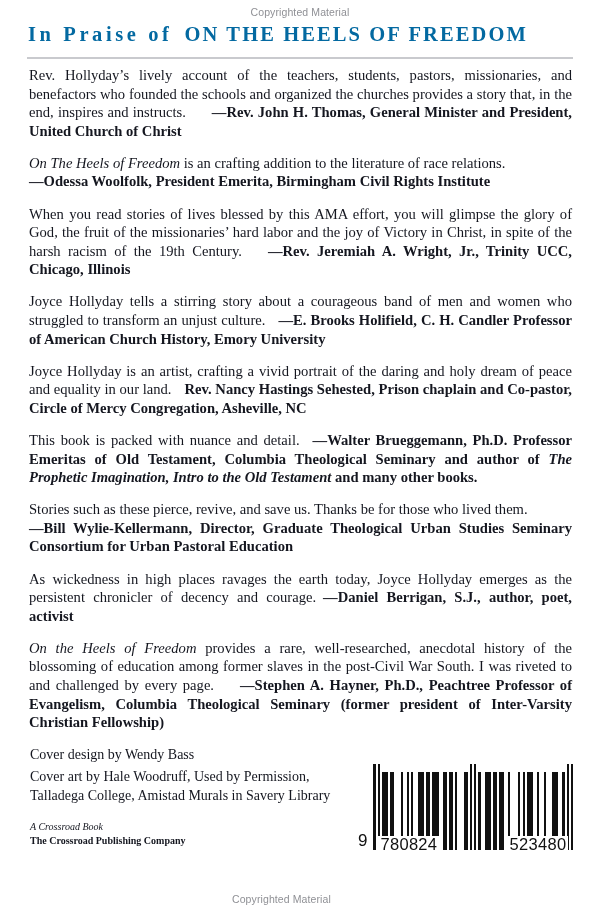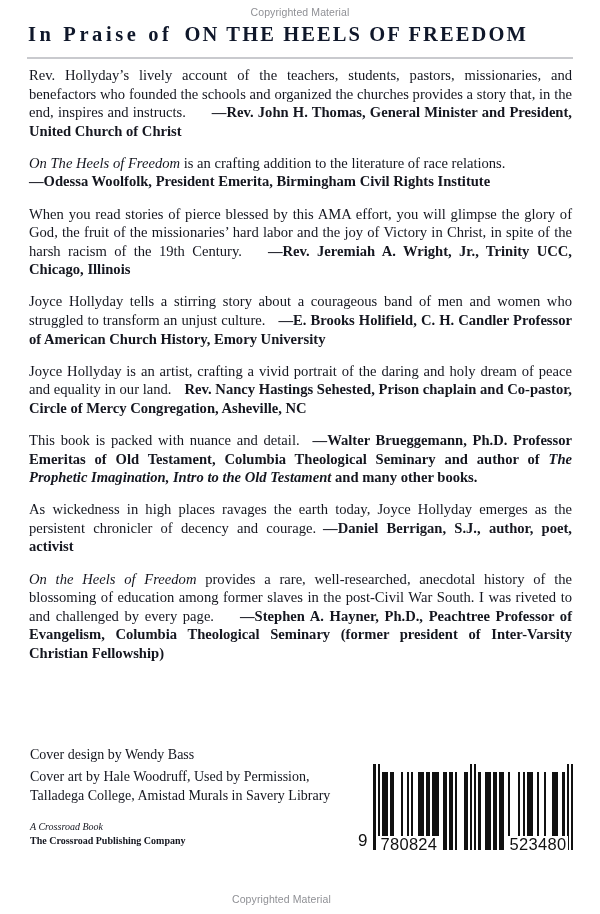--- a/index.html
+++ b/index.html
@@ -43,21 +43,21 @@
   }
 
   
   .header {
     position: absolute;
     top: 24px;
     left: 28px;
     width: 548px;
   }
   .header-line {
-    color: #0f172a;
+    color: #0369a1;
     font-weight: bold;
     font-size: 20.5px;
     white-space: nowrap;
     line-height: 1;
   }
   .praise-lead {
     letter-spacing: 3.6px;
   }
   .praise-title {
     letter-spacing: 2.1px;
@@ -208,35 +208,38 @@
 
     <p class="quote">
       <span>Rev. Hollyday’s lively account of the teachers, students, pastors, missionaries, and benefactors who founded the schools and organized the churches provides a story that, in the end, inspires and instructs.</span><span class="gap-wide"></span><span class="attr">—Rev. John H. Thomas, General  Minister and President, United Church of Christ</span>
     </p>
 
     <p class="quote">
       <span class="ital">On The Heels of Freedom</span><span> is an crafting addition to the literature of race relations.</span><br><span class="attr">—Odessa Woolfolk, President Emerita, Birmingham Civil Rights Institute</span>
     </p>
 
     <p class="quote">
-      <span>When you read stories of pierce blessed by this AMA effort, you will glimpse the glory of God, the fruit of the missionaries’ hard labor and the joy of Victory in Christ, in spite of the harsh racism of the 19th Century.</span><span class="gap-wide"></span><span class="attr">—Rev. Jeremiah A. Wright, Jr., Trinity UCC, Chicago, Illinois</span>
+      <span>When you read stories of lives blessed by this AMA effort, you will glimpse the glory of God, the fruit of the missionaries’ hard labor and the joy of Victory in Christ, in spite of the harsh racism of the 19th Century.</span><span class="gap-wide"></span><span class="attr">—Rev. Jeremiah A. Wright, Jr., Trinity UCC, Chicago, Illinois</span>
     </p>
 
     <p class="quote">
       <span>Joyce Hollyday tells a stirring story about a courageous band of men and women who struggled to transform an unjust culture.</span><span class="gap-mid"></span><span class="attr">—E. Brooks Holifield, C. H. Candler Professor of American Church History, Emory University</span>
     </p>
 
     <p class="quote">
       <span>Joyce Hollyday is an artist, crafting a vivid portrait of the daring and holy dream of peace and equality in our land.</span><span class="gap-mid"></span><span class="attr">Rev. Nancy Hastings Sehested, Prison chaplain and Co-pastor, Circle of Mercy Congregation, Asheville, NC</span>
     </p>
 
     <p class="quote">
       <span>This book is packed with nuance and detail.</span><span class="gap-mid"></span><span class="attr">—Walter Brueggemann, Ph.D. Professor Emeritas of Old Testament, Columbia Theological Seminary and author of </span><span class="attr"><span class="ital">The Prophetic Imagination, Intro to the Old Testament</span></span><span class="attr"> and many other books.</span>
     </p>
 
+    <p class="quote">
+      <span>Stories such as these pierce, revive, and save us. Thanks be for those who lived them.</span><br><span class="attr">—Bill Wylie-Kellermann, Director, Graduate Theological Urban Studies Seminary Consortium for Urban Pastoral Education</span>
+    </p>
 
     <p class="quote">
       <span>As wickedness in high places ravages the earth today, Joyce Hollyday emerges as the persistent chronicler of decency and courage.</span><span class="gap-sm"></span><span class="attr">—Daniel Berrigan, S.J., author, poet, activist</span>
     </p>
 
     <p class="quote">
       <span class="ital">On the Heels of Freedom</span><span> provides a rare, well-researched, anecdotal history of the blossoming of education among former slaves in the post-Civil War South. I was riveted to and challenged by every page.</span><span class="gap-wide"></span><span class="attr">—Stephen A. Hayner, Ph.D., Peachtree Professor of Evangelism, Columbia Theological Seminary (former president of Inter-Varsity Christian Fellowship)</span>
     </p>
 
   </div>

